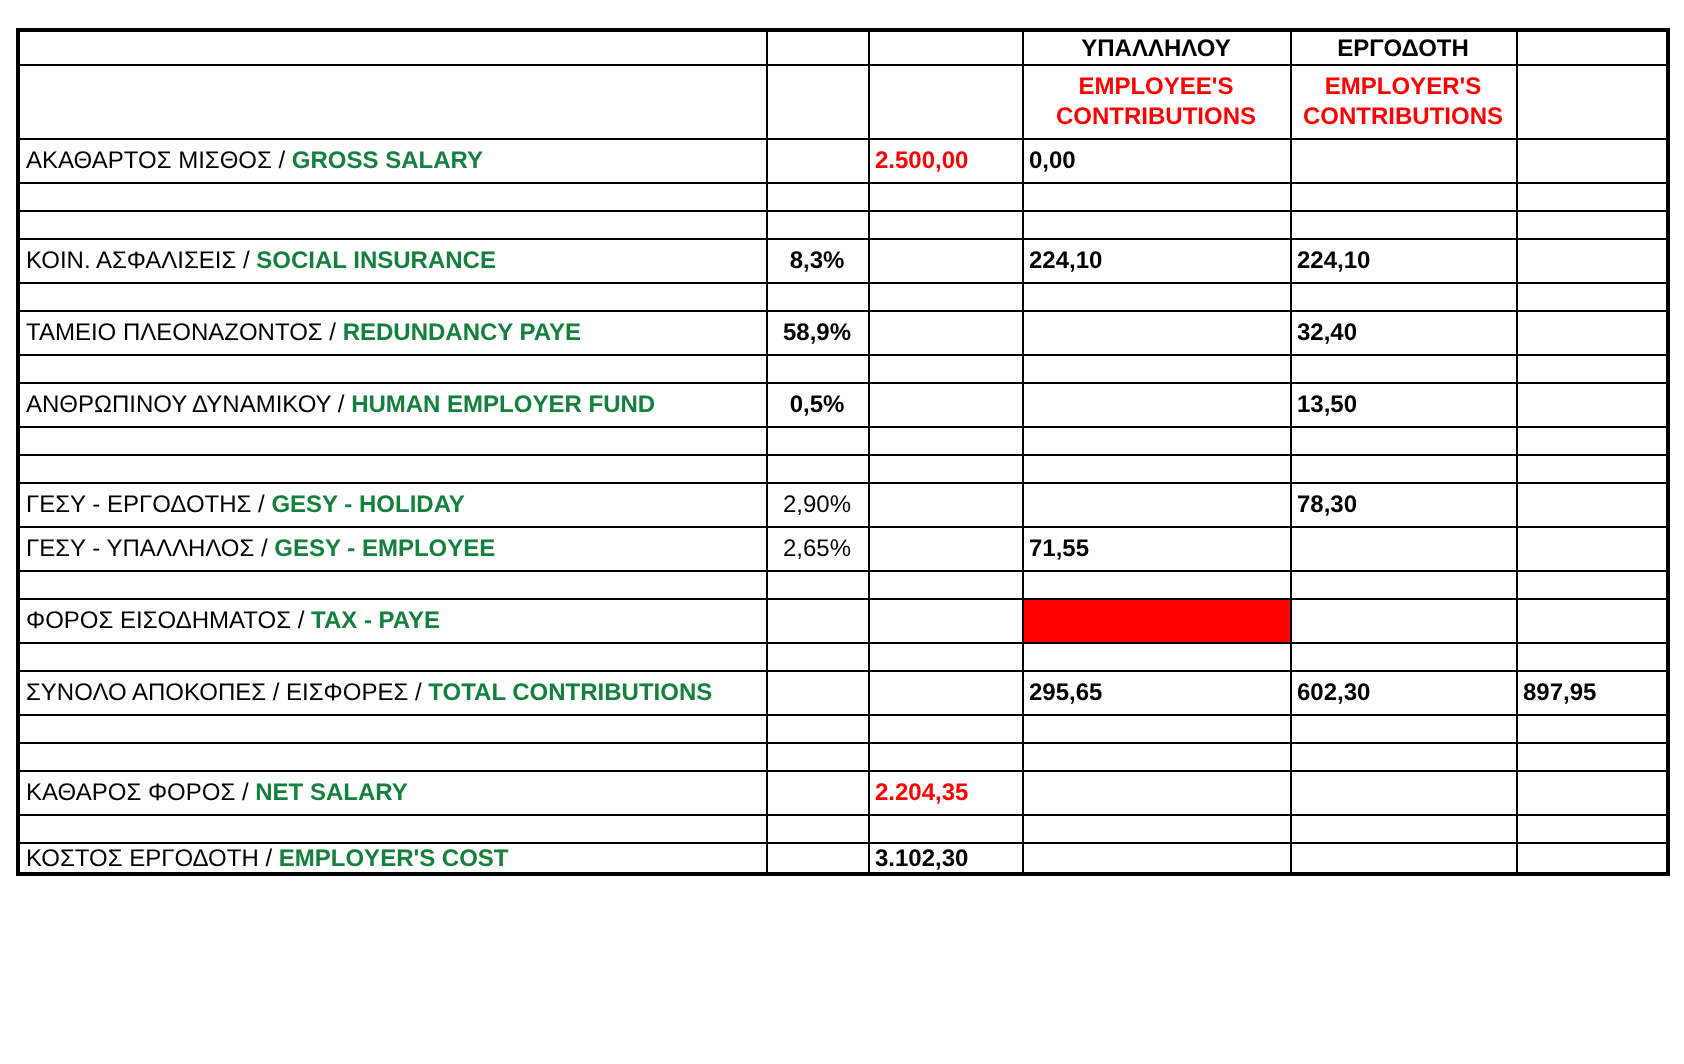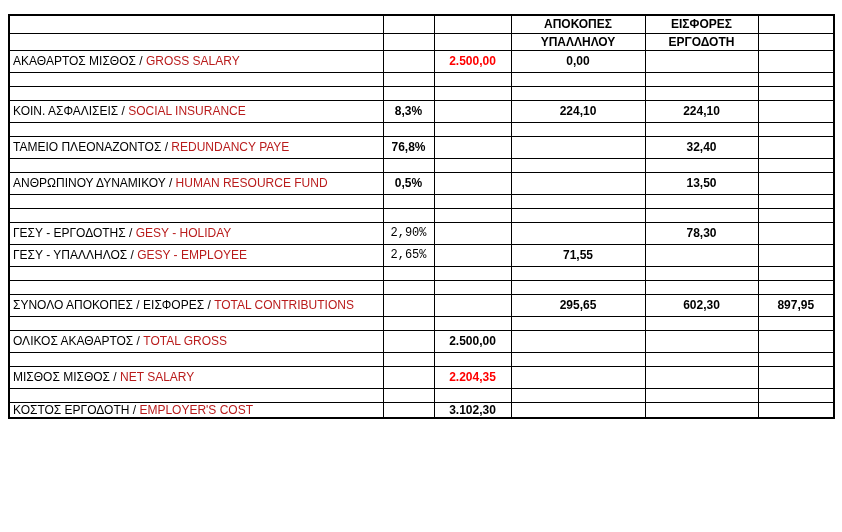--- a/index.html
+++ b/index.html
@@ -4,59 +4,65 @@
 <style>
   html,body{margin:0;padding:0;background:#ffffff;width:842px;height:532px;overflow:hidden;}
   .sheet{position:absolute;left:8px;top:14px;}
   table{border-collapse:collapse;table-layout:fixed;border:2px solid #000;}
   td{border:1px solid #000;font-family:"Liberation Sans",sans-serif;font-size:12px;
      color:#000;padding:0 3px;white-space:nowrap;overflow:hidden;vertical-align:middle;}
   tr.h1{height:18px} tr.h2{height:17px} tr.h3{height:37px}
   tr.txt{height:22px} tr.sp{height:14px} tr.last{height:14px}
   .lbl{text-align:left;}
   .red{color:#FF0000;}
-  .en{color:#b91c1c;font-weight:normal;}
+  .en{color:#15803d;font-weight:bold;}
   .hdr-gr{font-weight:bold;text-align:center;}
   .hdr-en{color:#FF0000;font-weight:bold;text-align:center;line-height:15px;}
-  .num{font-weight:bold;text-align:center;}
+  .num{font-weight:bold;}
   .pct{font-weight:bold;text-align:center;}
-  .pct-reg{font-weight:normal;text-align:center;font-family:Liberation Mono, monospace;}
+  .pct-reg{font-weight:normal;text-align:center;}
   .fill-red{background:#FF0000;}
 </style>
 </head>
 <body>
 
 <div class="sheet">
 <table>
   <colgroup>
     <col style="width:374px">
         <col style="width:51px">
         <col style="width:77px">
     <col style="width:134px">
         <col style="width:113px">
         <col style="width:76px">
   </colgroup>
 
   <tbody>
-        <tr class="h1">
-    <td class="lbl"></td>
-    <td></td>
-    <td></td>
-    <td class="hdr-gr">ΑΠΟΚΟΠΕΣ</td>
-    <td class="hdr-gr">ΕΙΣΦΟΡΕΣ</td>
-    <td></td>
-  </tr>
   <tr class="h2">
     <td class="lbl"></td>
     <td></td>
     <td></td>
     <td class="hdr-gr">ΥΠΑΛΛΗΛΟΥ</td>
     <td class="hdr-gr">ΕΡΓΟΔΟΤΗ</td>
     <td></td>
   </tr>
+  <tr class="h3">
+    <td class="lbl"></td>
+    <td></td>
+    <td></td>
+    <td class="hdr-en">
+      <div>EMPLOYEE'S</div>
+      <div>CONTRIBUTIONS</div>
+    </td>
+    <td class="hdr-en">
+      <div>EMPLOYER'S</div>
+      <div>CONTRIBUTIONS</div>
+    </td>
+    <td></td>
+  </tr>
 
   <tr class="txt">
     <td class="lbl"><span>ΑΚΑΘΑΡΤΟΣ ΜΙΣΘΟΣ / </span><span class="en">GROSS SALARY</span></td>
     <td></td>
     <td class="num red">2.500,00</td>
     <td class="num">0,00</td>
     <td></td>
     <td></td>
   </tr>
   <tr class="sp">
@@ -89,37 +95,37 @@
     <td></td>
           <td></td>
           <td></td>
           <td></td>
           <td></td>
           <td></td>
   </tr>
 
   <tr class="txt">
     <td class="lbl"><span>ΤΑΜΕΙΟ ΠΛΕΟΝΑΖΟΝΤΟΣ  / </span><span class="en">REDUNDANCY PAYE</span></td>
-    <td class="pct">76,8%</td>
+    <td class="pct">58,9%</td>
     <td></td>
     <td></td>
     <td class="num">32,40</td>
     <td></td>
   </tr>
   <tr class="sp">
     <td></td>
           <td></td>
           <td></td>
           <td></td>
           <td></td>
           <td></td>
   </tr>
 
   <tr class="txt">
-    <td class="lbl"><span>ΑΝΘΡΩΠΙΝΟΥ ΔΥΝΑΜΙΚΟΥ / </span><span class="en">HUMAN RESOURCE FUND</span></td>
+    <td class="lbl"><span>ΑΝΘΡΩΠΙΝΟΥ ΔΥΝΑΜΙΚΟΥ / </span><span class="en">HUMAN EMPLOYER FUND</span></td>
     <td class="pct">0,5%</td>
     <td></td>
     <td></td>
     <td class="num">13,50</td>
     <td></td>
   </tr>
   <tr class="sp">
     <td></td>
           <td></td>
           <td></td>
@@ -155,20 +161,28 @@
   </tr>
   <tr class="sp">
     <td></td>
           <td></td>
           <td></td>
           <td></td>
           <td></td>
           <td></td>
   </tr>
 
+  <tr class="txt">
+    <td class="lbl"><span>ΦΟΡΟΣ ΕΙΣΟΔΗΜΑΤΟΣ / </span><span class="en">TAX - PAYE</span></td>
+    <td></td>
+    <td></td>
+    <td class="fill-red"></td>
+    <td></td>
+    <td></td>
+  </tr>
   <tr class="sp">
     <td></td>
           <td></td>
           <td></td>
           <td></td>
           <td></td>
           <td></td>
   </tr>
 
   <tr class="txt">
@@ -181,39 +195,31 @@
   </tr>
   <tr class="sp">
     <td></td>
           <td></td>
           <td></td>
           <td></td>
           <td></td>
           <td></td>
   </tr>
 
-  <tr class="txt">
-    <td class="lbl"><span>ΟΛΙΚΟΣ ΑΚΑΘΑΡΤΟΣ / </span><span class="en">TOTAL GROSS</span></td>
-    <td></td>
-    <td class="num">2.500,00</td>
-    <td></td>
-    <td></td>
-    <td></td>
-  </tr>
-  <tr class="sp">
-    <td></td>
-          <td></td>
-          <td></td>
-          <td></td>
-          <td></td>
-          <td></td>
-  </tr>
-
-  <tr class="txt">
-    <td class="lbl"><span>ΜΙΣΘΟΣ ΜΙΣΘΟΣ / </span><span class="en">NET SALARY</span></td>
+  <tr class="sp">
+    <td></td>
+          <td></td>
+          <td></td>
+          <td></td>
+          <td></td>
+          <td></td>
+  </tr>
+
+  <tr class="txt">
+    <td class="lbl"><span>ΚΑΘΑΡΟΣ ΦΟΡΟΣ / </span><span class="en">NET SALARY</span></td>
     <td></td>
     <td class="num red">2.204,35</td>
     <td></td>
     <td></td>
     <td></td>
   </tr>
   <tr class="sp">
     <td></td>
           <td></td>
           <td></td>

